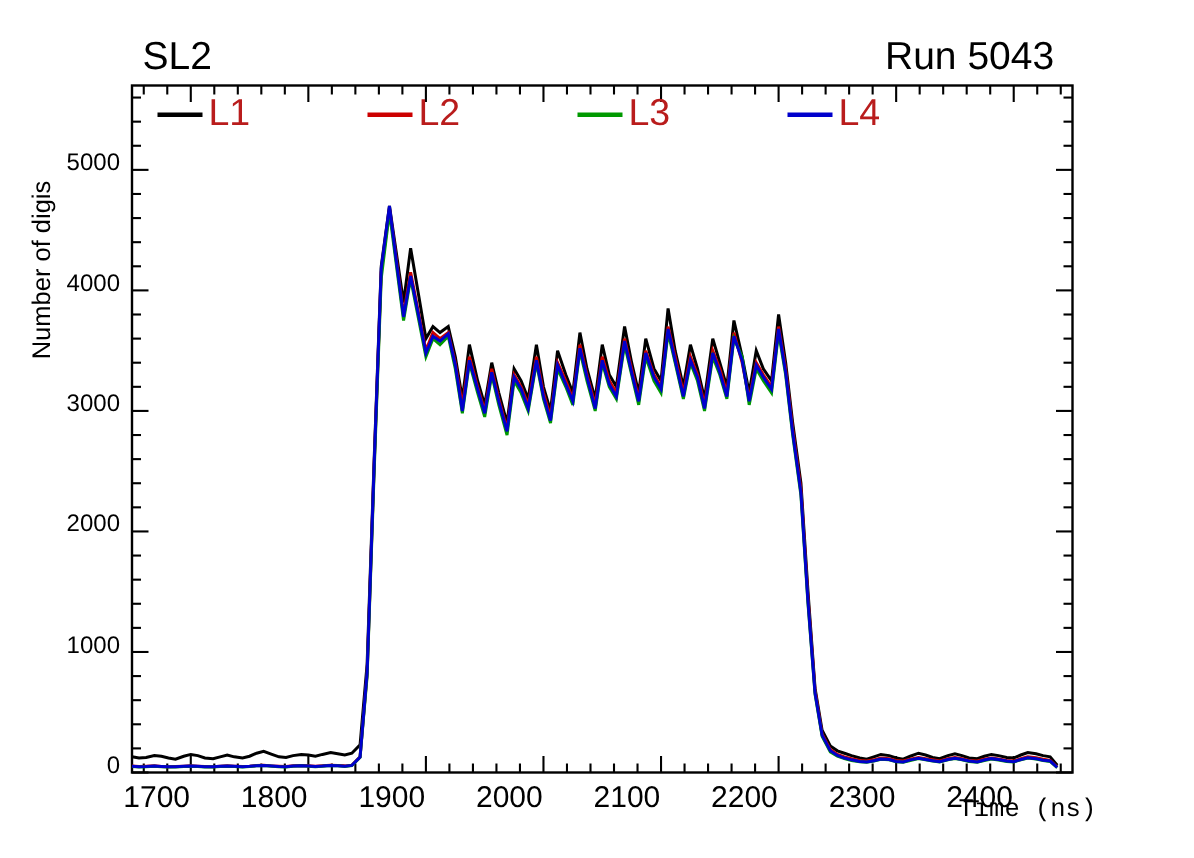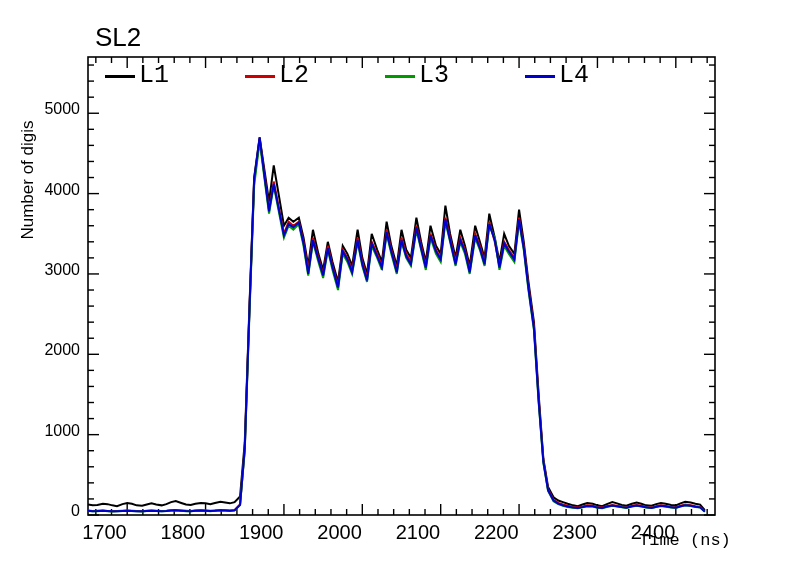--- a/index.html
+++ b/index.html
@@ -16,29 +16,30 @@
   #ylabel{
     left:-62px;top:170px;width:180px;text-align:center;
     font-size:17px;transform:rotate(-90deg);transform-origin:center center;
   }
   #xlabel{left:639px;top:531px;font-size:17px;font-family:Liberation Mono, monospace;}
   .tick-label-y{position:absolute;font-size:16px;text-align:right;width:64px;color:#000;}
   .tick-label-x{position:absolute;font-size:20px;text-align:left;width:90px;color:#000;}
   #legend-row{position:absolute;left:105px;top:62px;height:30px;}
   .leg-item{position:absolute;top:0;height:30px;}
   .leg-line{position:absolute;left:0;top:13px;width:30px;height:3px;}
-  .leg-txt{position:absolute;left:34px;top:-1px;font-size:25px;color:#000000;font-family:Liberation Mono, monospace;}
+  .leg-txt{position:absolute;left:34px;top:-1px;font-size:25px;color:#b91c1c;}
   svg{position:absolute;left:0;top:0;}
 </style>
 </head>
 <body>
 
 <div id="root">
 
   <div class="txt" id="sl-label">SL2</div>
+  <div class="txt" id="run-label">Run 5043</div>
 
   <div class="txt" id="ylabel">Number of digis</div>
   <div class="txt" id="xlabel">Time (ns)</div>
 
   <svg id="plot" width="796" height="572">
       <rect x="88" y="57" width="627" height="458" fill="none" stroke="#000" stroke-width="1.6"></rect>
       <g>
         <line x1="88" y1="515" x2="99" y2="515" stroke="#000" stroke-width="1.4"></line>
         <line x1="715" y1="515" x2="704" y2="515" stroke="#000" stroke-width="1.4"></line>
         <line x1="88" y1="498.9298245614035" x2="94" y2="498.9298245614035" stroke="#000" stroke-width="1.4"></line>

